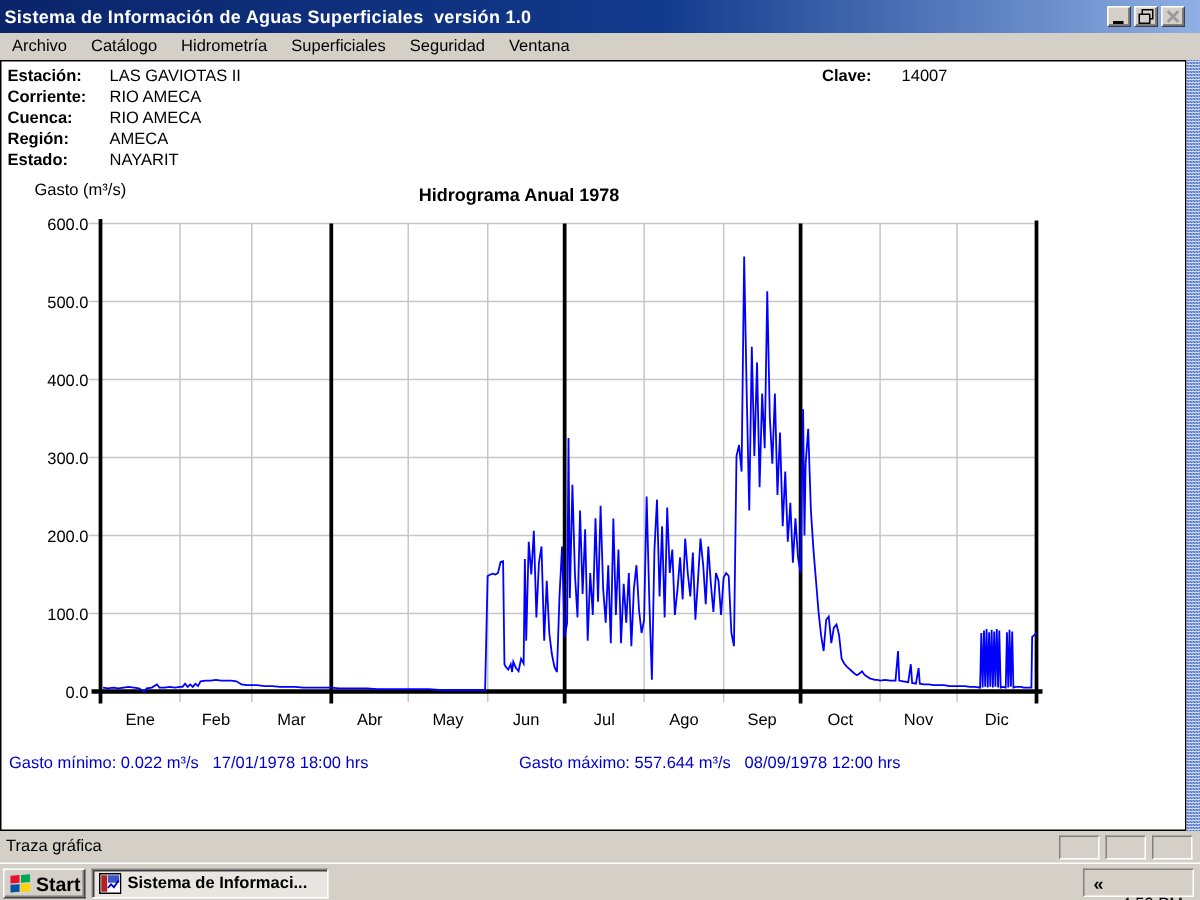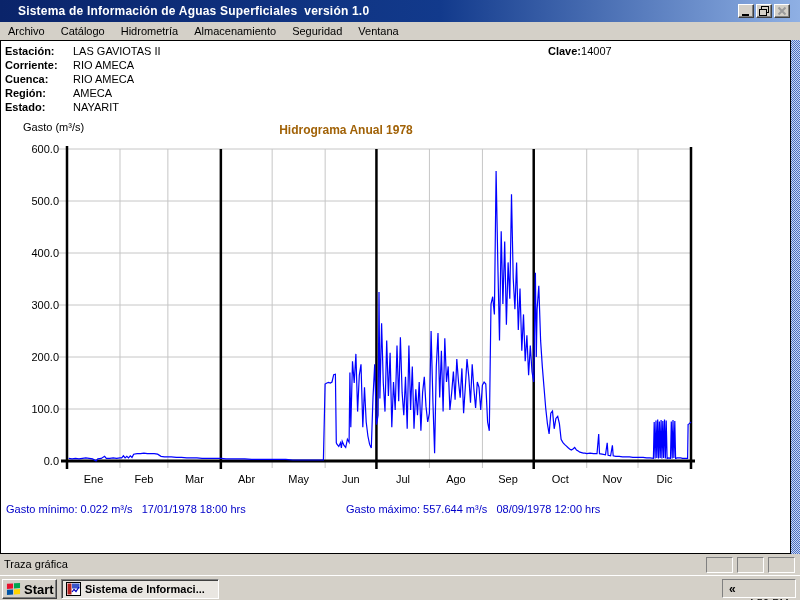--- a/index.html
+++ b/index.html
@@ -3,21 +3,21 @@
 <meta charset="utf-8">
 <style>
   * { margin:0; padding:0; box-sizing:border-box; }
   html,body { width:800px; height:600px; }
   body { font-family:"Liberation Sans", sans-serif; background:#d4d0c8; overflow:hidden; }
   #screen { position:relative; width:800px; height:600px; background:#d4d0c8; }
 
   
   #titlebar { position:absolute; top:0; left:0; width:800px; height:22px;
     background:linear-gradient(90deg,#0a246a 0%,#123a8c 55%,#8fb0e4 100%);
-    display:flex; align-items:center; padding-left:18px; }
+    display:flex; align-items:center; padding-left:3px; }
   #titlebar .title { color:#fff; font-size:12px; font-weight:bold; letter-spacing:0.2px; white-space:pre; }
   #win-controls { position:absolute; right:10px; top:4px; display:flex; gap:2px; }
   .winbtn { width:16px; height:14px; background:#d4d0c8; border:1px solid;
     border-color:#fff #404040 #404040 #fff; box-shadow:inset -1px -1px 0 #808080;
     display:flex; align-items:center; justify-content:center; }
 
   
   #menubar { position:absolute; top:22px; left:0; width:800px; height:18px; background:#d4d0c8;
     display:flex; align-items:center; font-size:11px; color:#000; }
   .menu-item { padding:16px 8px; line-height:17px; }
@@ -29,26 +29,26 @@
     background-image:conic-gradient(#4a6fc4 25%, #cdd9f0 0 50%, #4a6fc4 0 75%, #cdd9f0 0);
     background-size:2px 2px; }
 
   
   #station { position:absolute; top:3px; left:4px; font-size:11px; color:#000; }
   .st-row { display:flex; height:14px; line-height:14px; }
   .st-label { font-weight:bold; width:68px; }
   .st-value { white-space:pre; }
   #clave { position:absolute; top:3px; left:547px; font-size:11px; height:14px; line-height:14px; }
   #clave b { font-weight:bold; }
-  #clave span { margin-left:0; }
+  #clave span { margin-left:20px; }
 
   
   #ylabel { position:absolute; top:80px; left:22px; font-size:11px; color:#000; }
   #chart-title { position:absolute; top:82px; left:225px; width:240px; text-align:center;
-    font-size:12px; font-weight:bold; color:#a16207; }
+    font-size:12px; font-weight:bold; color:#000000; }
 
   
   #hydro-chart { position:absolute; top:100px; left:0; width:791px; height:360px; }
   #hydro-chart text { font-family:"Liberation Sans", sans-serif; }
 
   
   .gasto-note { position:absolute; top:462px; font-size:11px; color:#0000c8; white-space:pre; }
   #gasto-min { left:5px; }
   #gasto-max { left:345px; }
 
@@ -99,21 +99,21 @@
           <path d="M2.5 2.5 L9.5 9.5 M9.5 2.5 L2.5 9.5" stroke="#9b9b9b" stroke-width="2"></path>
         </svg>
       </div>
     </div>
   </div>
 
   <div id="menubar">
     <span class="menu-item">Archivo</span>
     <span class="menu-item">Catálogo</span>
     <span class="menu-item">Hidrometría</span>
-    <span class="menu-item">Almacenamiento</span>
+    <span class="menu-item">Superficiales</span>
     <span class="menu-item">Seguridad</span>
     <span class="menu-item">Ventana</span>
   </div>
 
   <div id="client">
 
     <div id="station">
       <div class="st-row">
         <span class="st-label">Estación:</span>
         <span class="st-value">LAS GAVIOTAS II</span>

